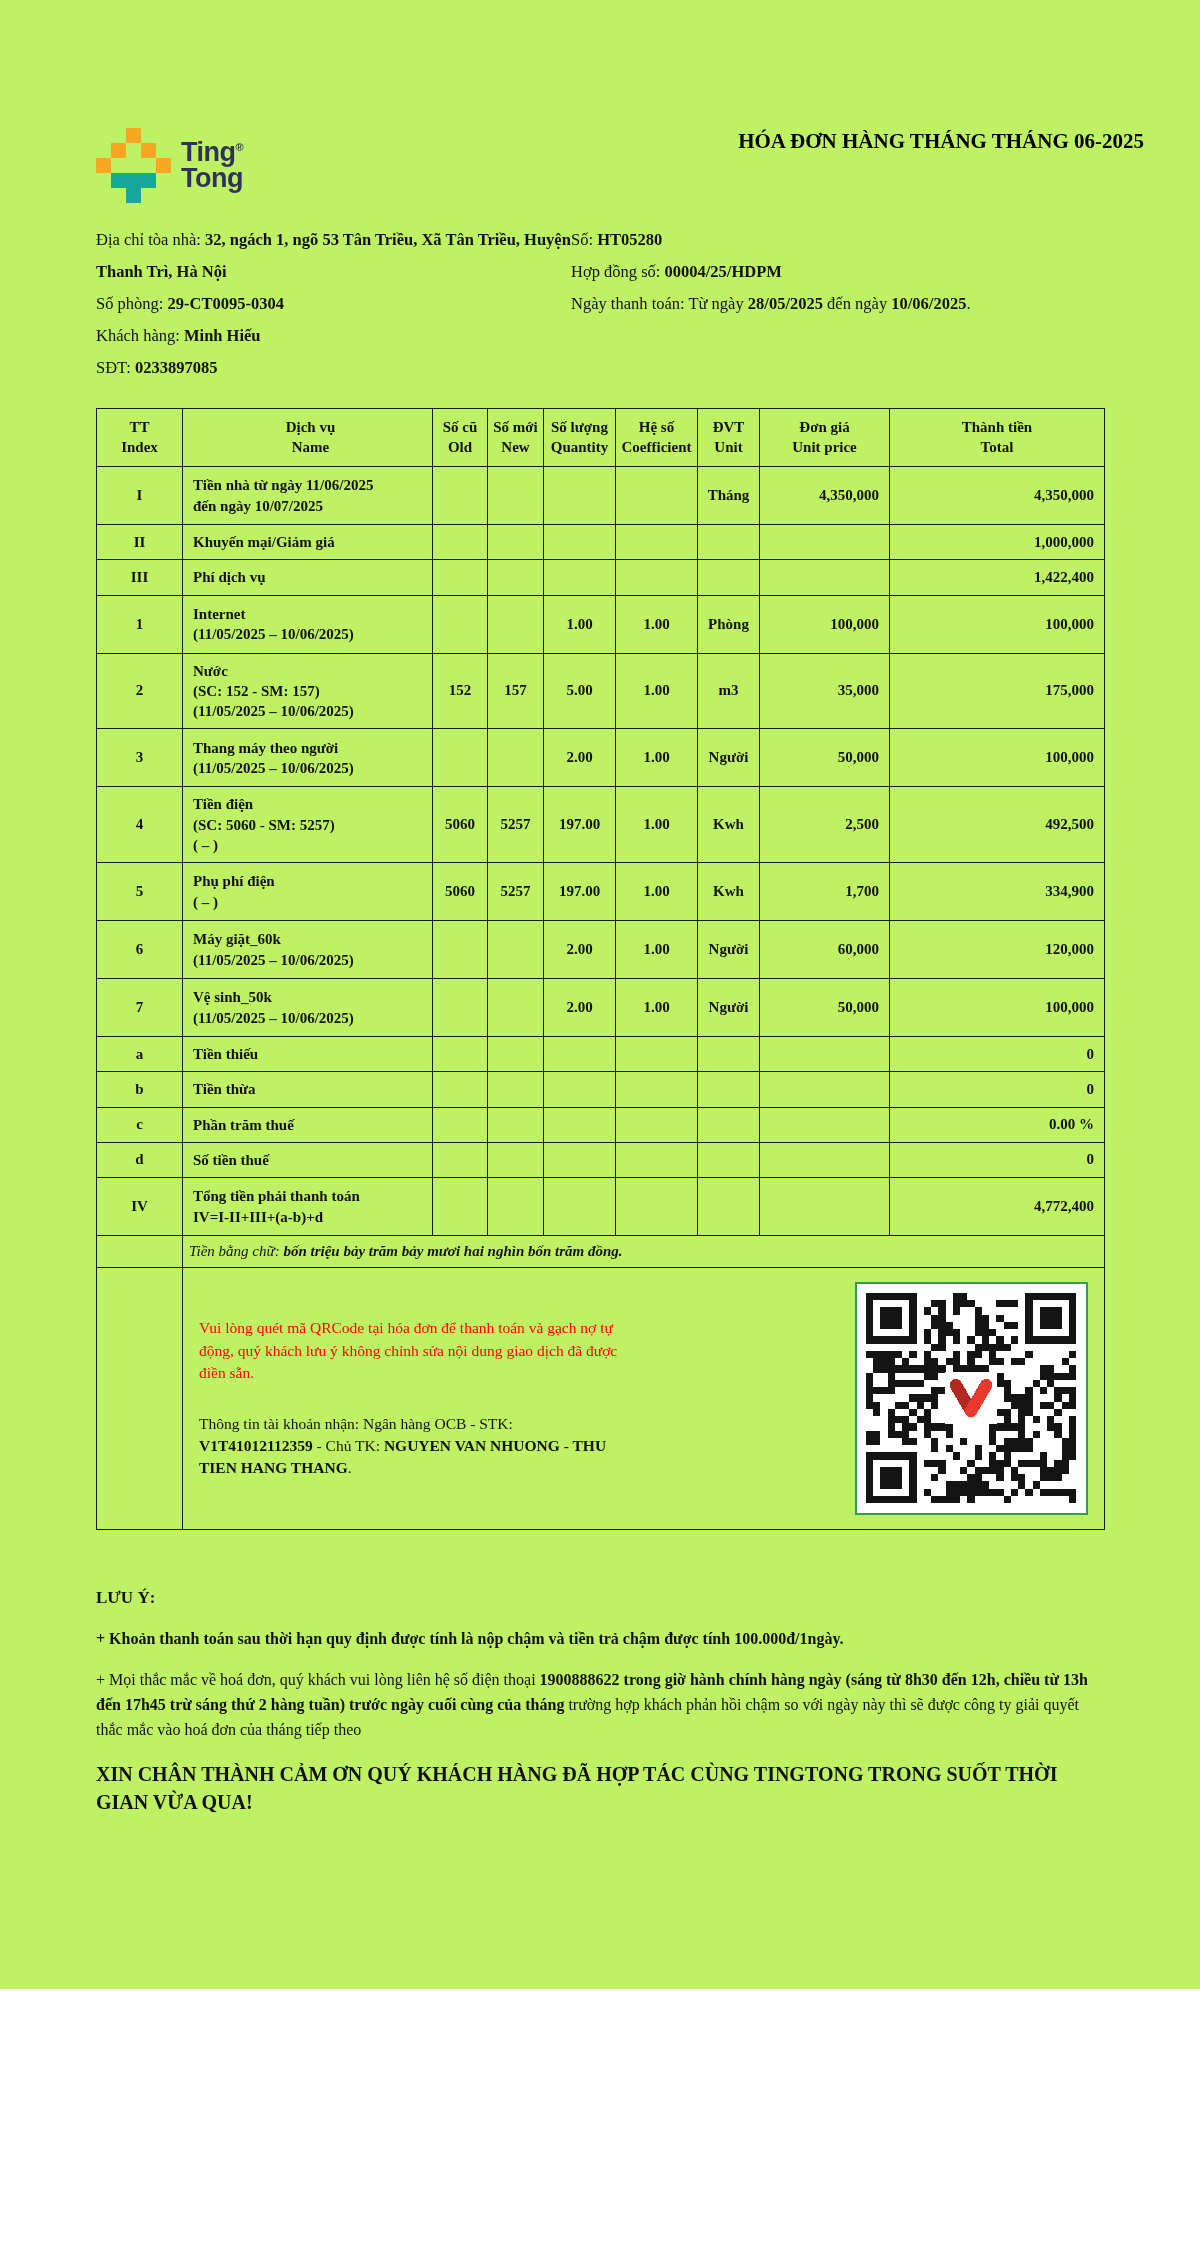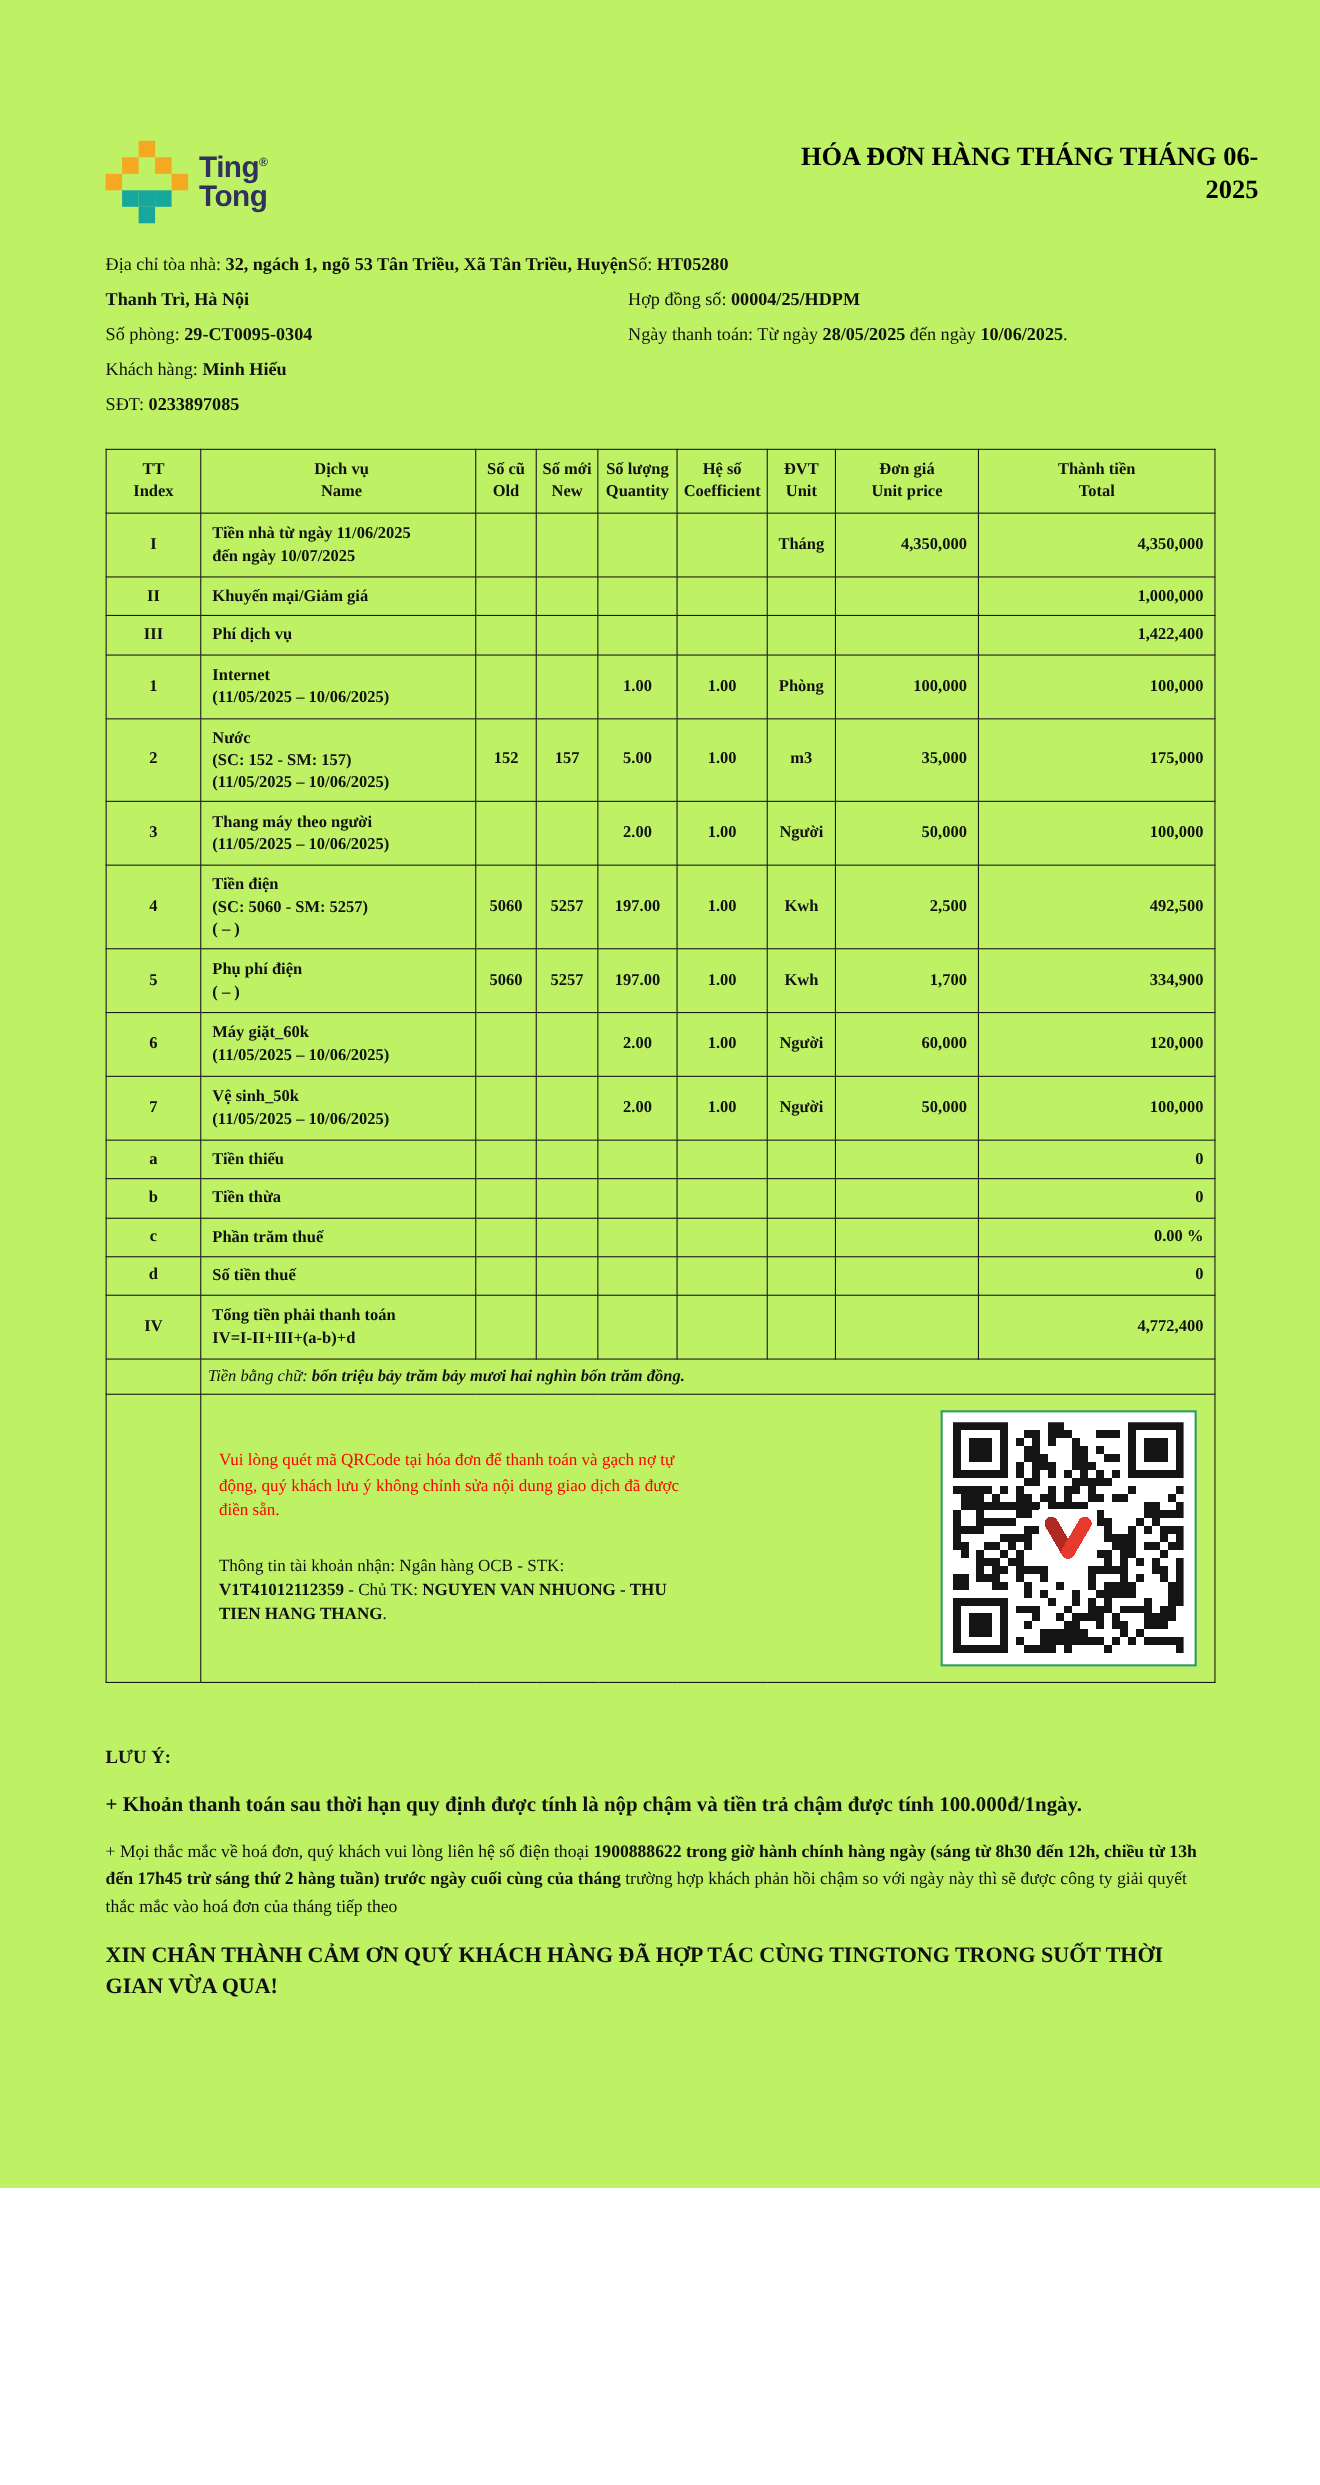--- a/index.html
+++ b/index.html
@@ -17,21 +17,21 @@
 
   
   .header { display:flex; justify-content:space-between; align-items:flex-start; min-height: 86px; }
   .logo { display:flex; align-items:center; gap:10px; }
   .logo-grid { display:grid; grid-template-columns:repeat(5,15px); grid-template-rows:repeat(5,15px); }
   .logo-grid span { width:15px; height:15px; }
   .lg-y { background:#F7A823; }
   .lg-t { background:#18A79D; }
   .logo-text { font-family:"Liberation Sans","DejaVu Sans",sans-serif; font-weight:bold; color:#31315E; font-size:27px; line-height:0.95; letter-spacing:-0.5px; }
   .logo-text .reg { font-size:11px; vertical-align:super; }
-  .doc-title { width:450px; text-align:right; font-weight:bold; font-size:24px; line-height:1.25; color:#000; }
+  .doc-title { width:450px; text-align:right; font-weight:bold; font-size:21px; line-height:1.25; color:#000; }
 
   
   .info { display:flex; margin-top:10px; }
   .info-left { width:475px; }
   .info-right { flex:1; text-align:left; }
   .info-line { font-size:16.5px; line-height:32px; }
   .info b { font-weight:bold; }
 
   
   table.inv { border-collapse:collapse; width:1008px; margin-top:24px; table-layout:fixed; }
@@ -59,21 +59,21 @@
   .pay-text { width:430px; font-size:15.5px; line-height:1.45; }
   .pay-red { color:#FF0000; margin:0 0 28px 0; }
   .pay-acc { color:#111; margin:0; }
   .pay-acc b { font-weight:bold; }
   .qr-frame { border:2.5px solid #2F9E4F; background:#fff; padding:9px; width:233px; height:233px; flex:0 0 auto; }
   .qr-frame svg { display:block; width:210px; height:210px; shape-rendering:crispEdges; }
 
   
   .notes { margin-top:58px; width:1008px; }
   .notes-title { font-weight:bold; font-size:17px; margin:0 0 22px 0; }
-  .note1 { font-weight:bold; font-size:19px; margin:0 0 20px 0; }
+  .note1 { font-weight:bold; font-size:16px; margin:0 0 20px 0; }
   .note2 { font-size:16px; line-height:1.55; margin:0 0 18px 0; }
   .note2 b { font-weight:bold; }
   .closing { font-weight:bold; font-size:20px; line-height:1.4; margin:0; }
 </style>
 </head>
 <body>
 
 <div class="page">
 
   <div class="header">

